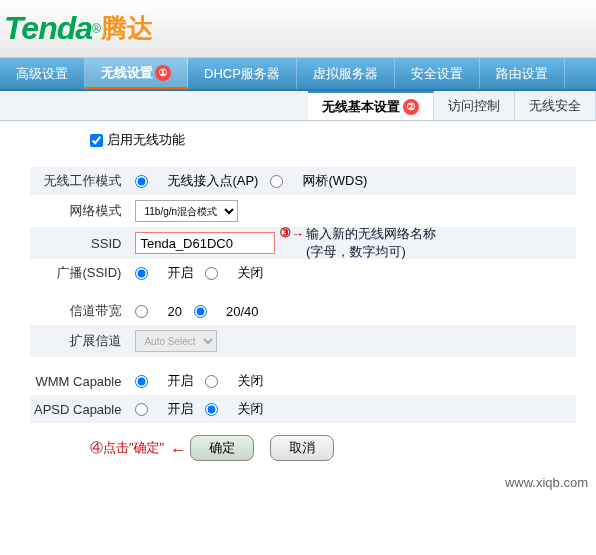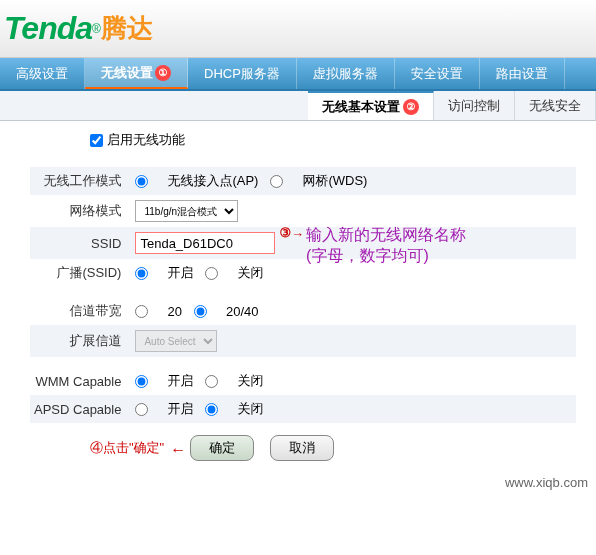--- a/index.html
+++ b/index.html
@@ -259,21 +259,21 @@
         </select>
       </td>
     </tr>
 
     <tr class="row-shaded ssid-row" style="position:relative;">
       <td class="label-cell">SSID</td>
       <td class="value-cell" style="position:relative;">
         <input type="text" value="Tenda_D61DC0" style="">
         <span style="position:absolute; left:148px; top:-2px; color:#cc0000; font-size:13px; white-space:nowrap; display:flex; align-items:flex-start;">
           <span style="color:#cc0000; font-weight:bold; margin-right:2px;">③→</span>
-          <span style="display:flex; flex-direction:column; color:#a21caf; font-size:16px;">
+          <span style="display:flex; flex-direction:column; color:#0f172a; font-size:13px;">
             <span>输入新的无线网络名称</span>
             <span>(字母，数字均可)</span>
           </span>
         </span>
       </td>
     </tr>
 
     <tr>
       <td class="label-cell">广播(SSID)</td>
       <td class="value-cell">

